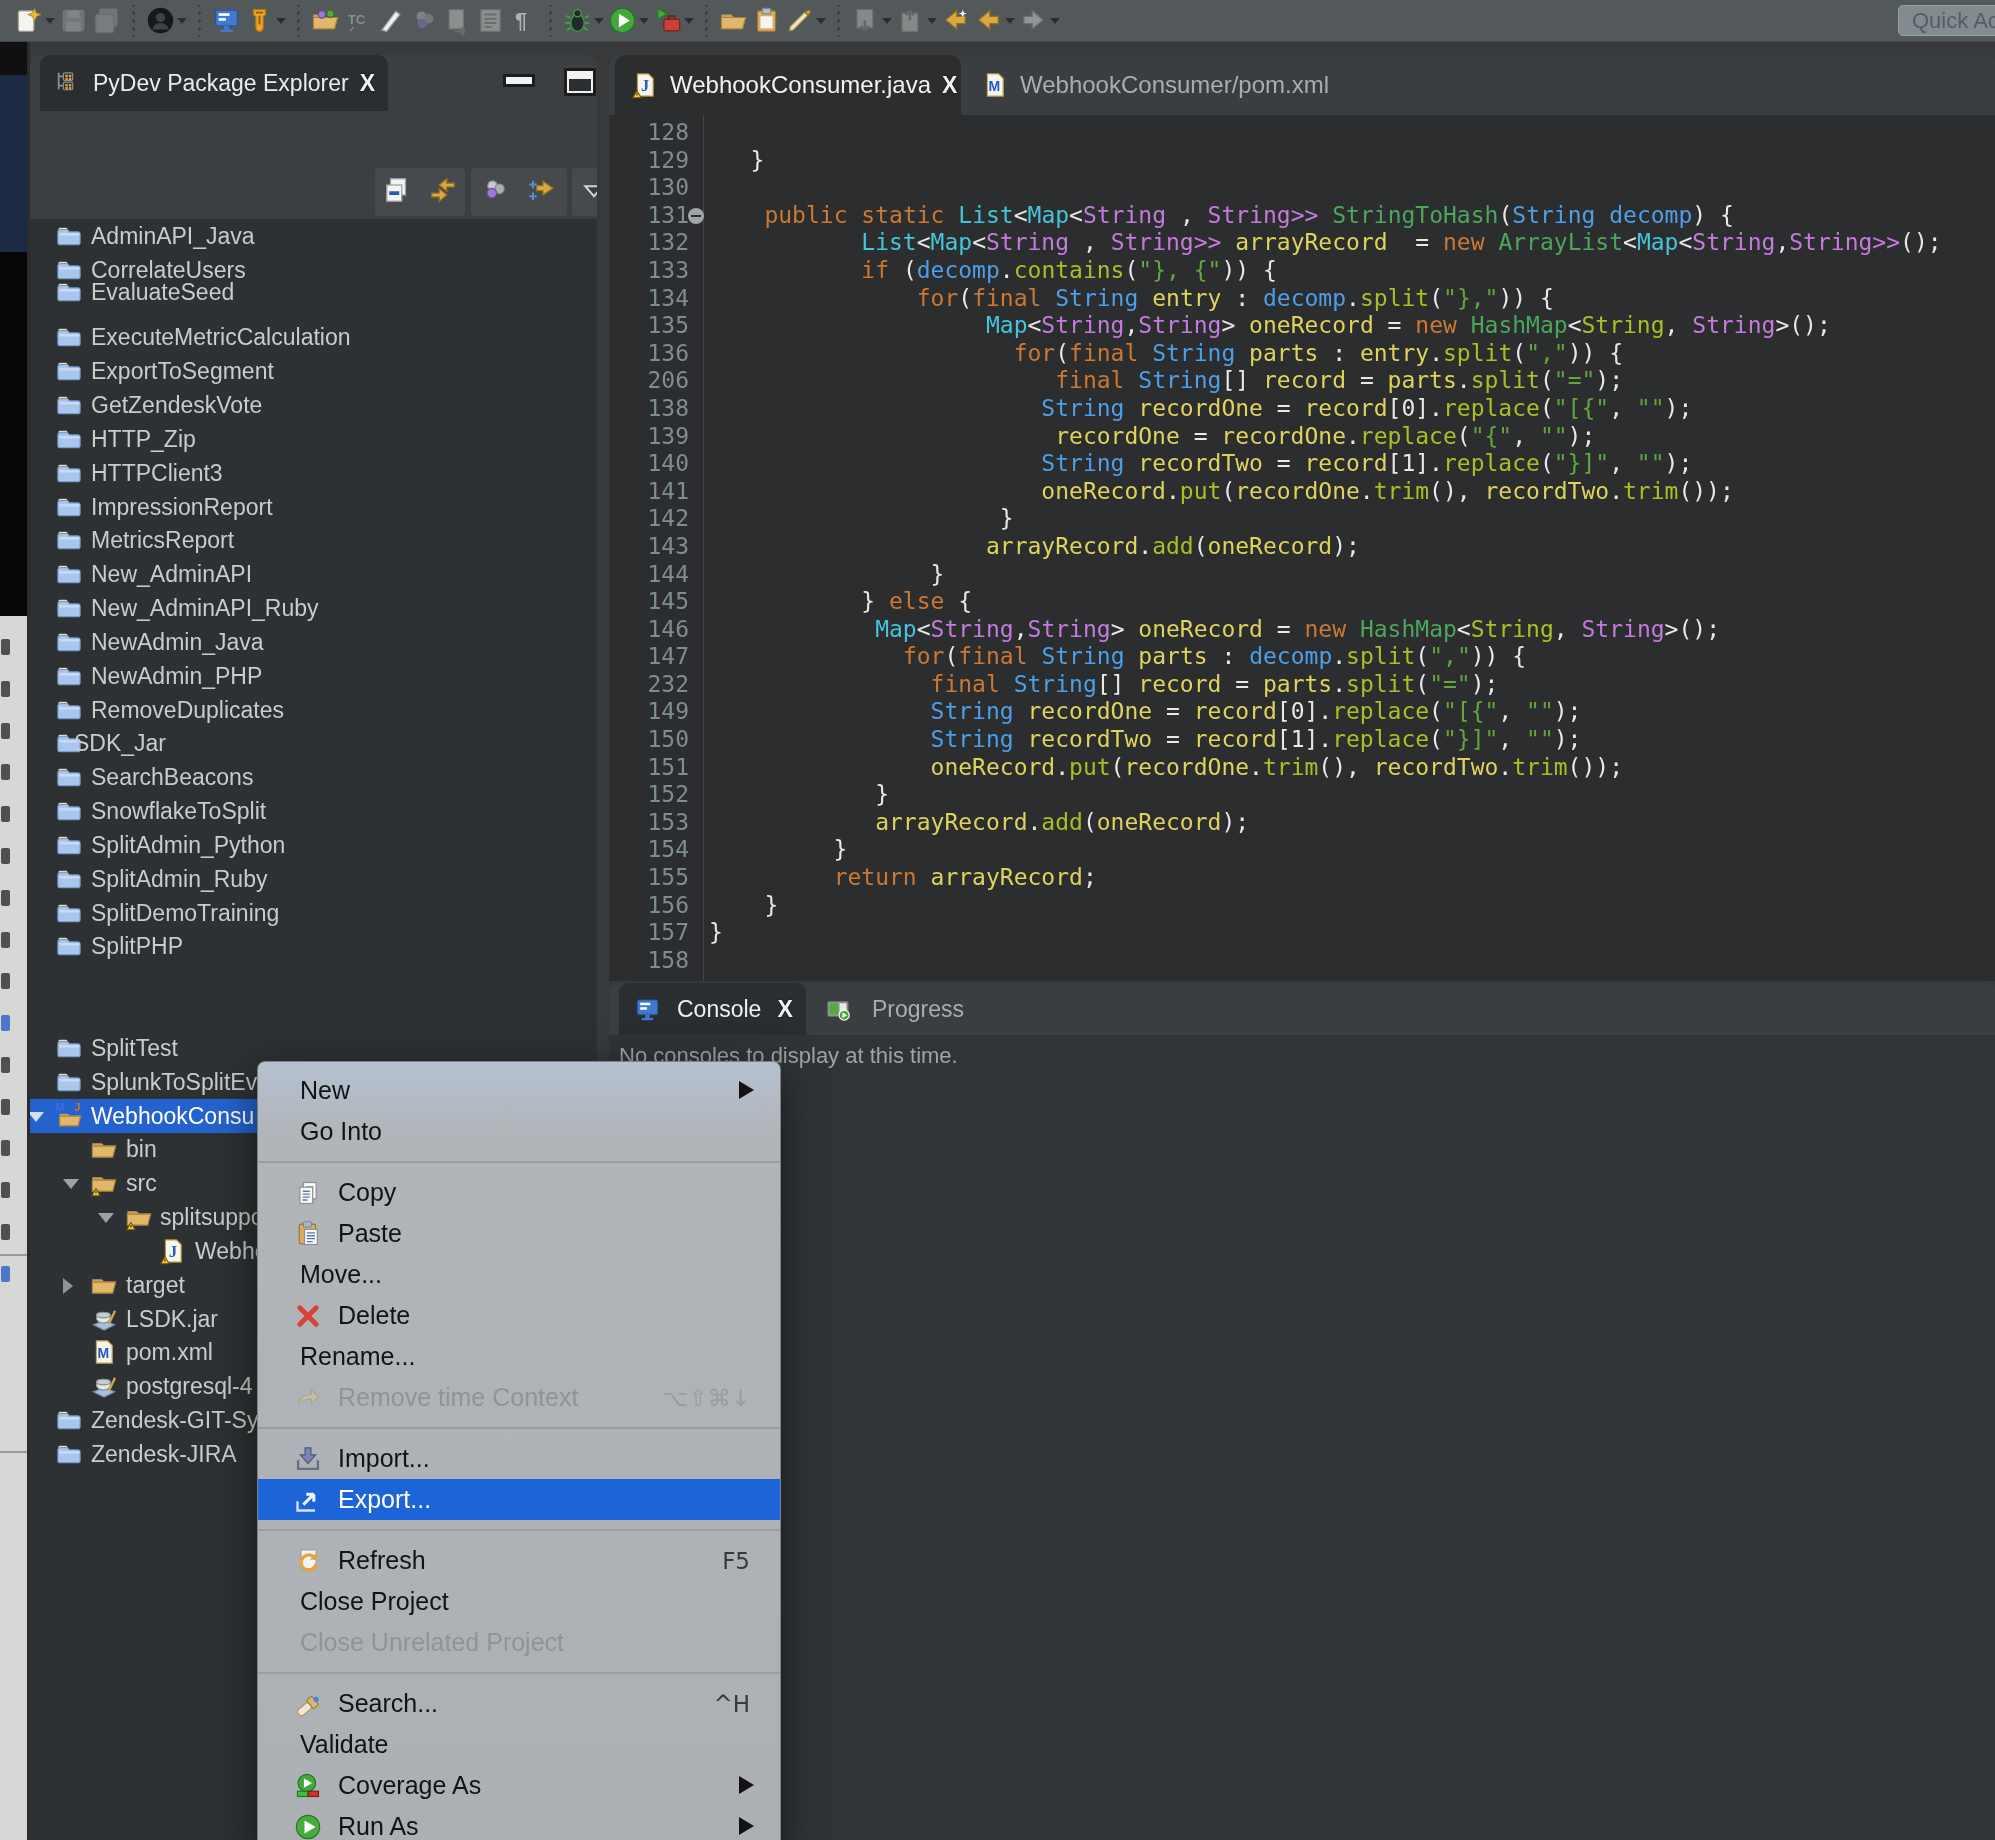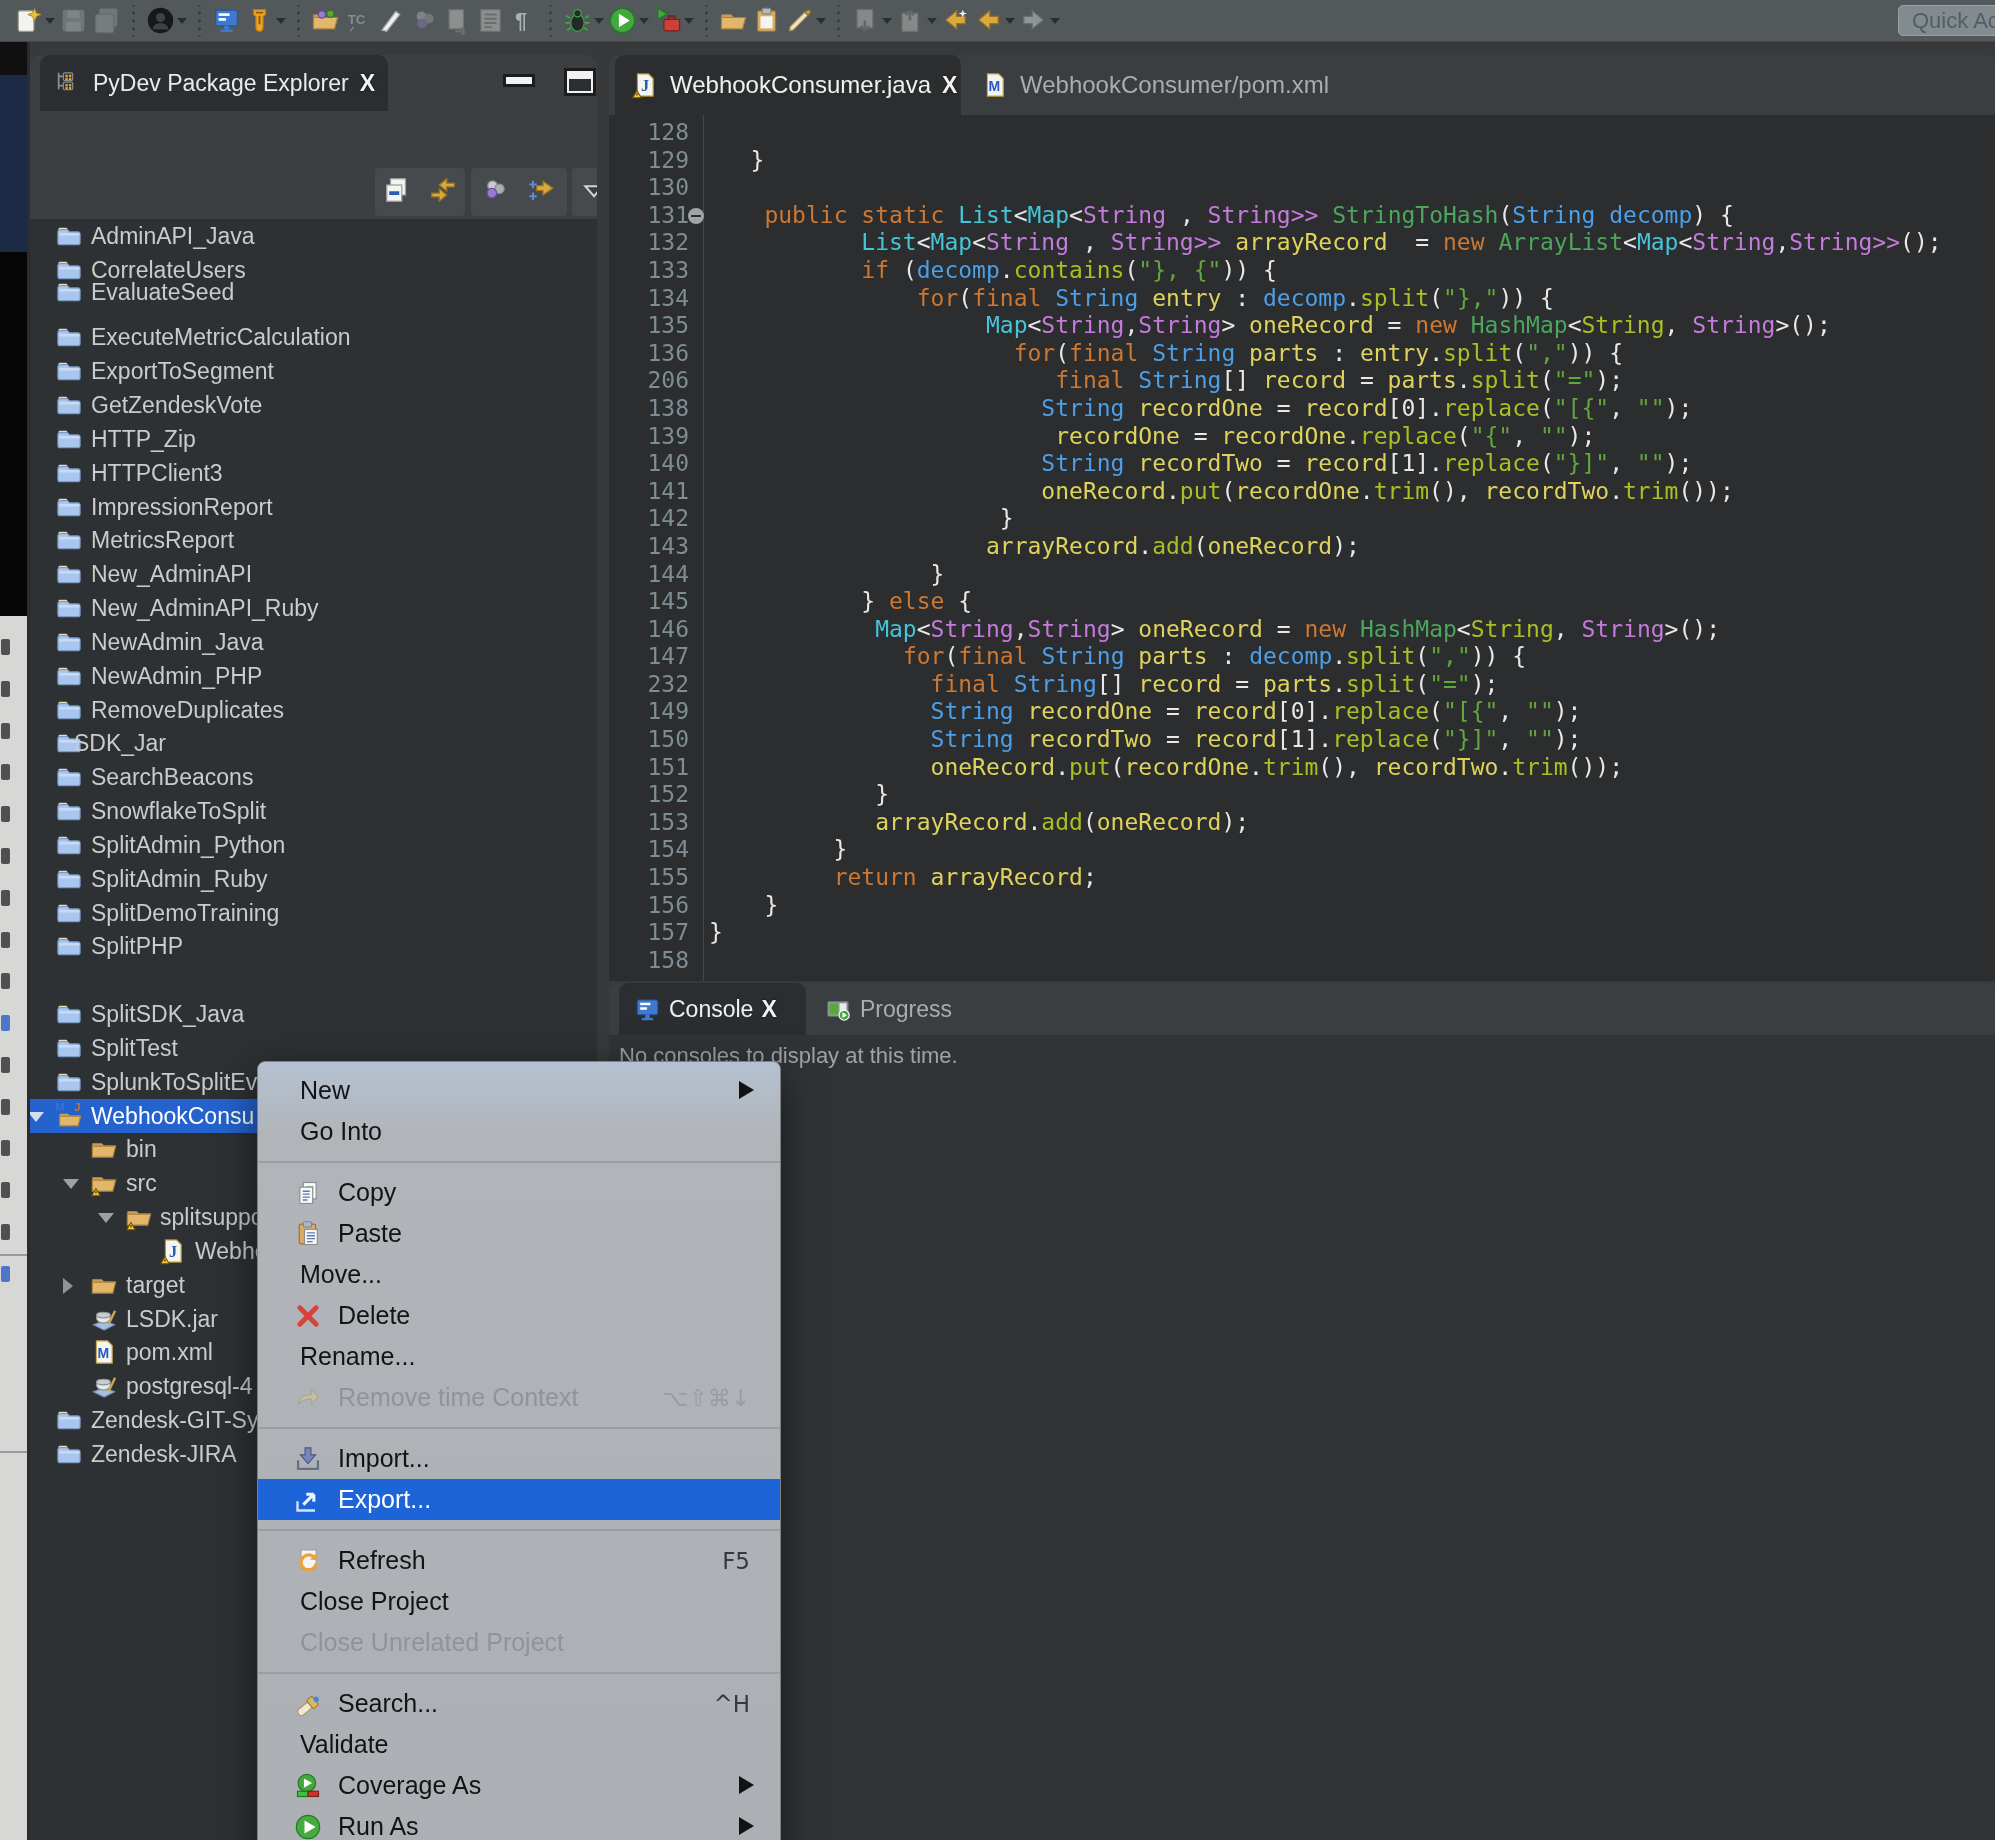--- a/index.html
+++ b/index.html
@@ -65,22 +65,22 @@
   #gutter{position:absolute;left:0;top:4px;width:80px;text-align:right;}
   .gline{height:27.6px;line-height:27.6px;}
   #gutter-divider{position:absolute;left:94px;top:0;bottom:0;width:1px;background:#45484A;}
   #fold-marker{position:absolute;left:79px;width:16px;height:16px;border-radius:50%;background:#9EA4A8;}
   #fold-marker::after{content:"";position:absolute;left:3px;top:7px;width:10px;height:2px;background:#2B2D2F;}
   #codelines{position:absolute;left:100px;top:4px;white-space:pre;}
   .cline{height:27.6px;line-height:27.6px;}
   
   #console{position:absolute;left:609px;top:983px;width:1387px;height:858px;background:#3B3E40;
            border-radius:10px 10px 0 0;overflow:hidden;}
-  .ctab{position:absolute;top:0;height:52px;display:flex;align-items:center;gap:8px;padding:0 15px;
-        box-sizing:border-box;border-radius:9px 9px 0 0;}
+  .ctab{position:absolute;top:0;height:52px;display:flex;align-items:center;gap:16px;padding:0 15px;
+        box-sizing:border-box;border-radius:9px 9px 0 0;justify-content:space-between;}
   .ctab svg{width:27px;height:27px;}
   .ctab .clabel{font-size:23px;color:#A9ADB0;white-space:nowrap;}
   .ctab.active{background:#2B2E30;}
   .ctab.active .clabel{color:#F0F1F1;}
   #console-body{position:absolute;left:0;top:52px;right:0;bottom:0;background:#313437;}
   #console-message{position:absolute;left:10px;top:8px;font-size:22px;color:#9DA3A6;white-space:nowrap;}
   
   #context-menu{position:absolute;left:257px;top:1061px;width:524px;height:798px;box-sizing:border-box;
     background:linear-gradient(180deg,#B5C1D1 0%,#B1B5B9 9%,#ACB0B4 100%);
     border:1px solid #7D8184;border-radius:8px;box-shadow:0 12px 44px rgba(0,0,0,.55);
@@ -522,28 +522,20 @@
             </svg></span>
           <span class="t-label" style="left: 61px;">SplitDemoTraining</span>
         </div>
         <div class="trow" style="top: 710px;">
           <span class="t-icon" style="left: 25px;"><svg viewBox="0 0 24 24" xmlns="http://www.w3.org/2000/svg">
               <rect x="3" y="5" width="7.5" height="3.5" rx="1" fill="#E8D9B0"></rect>
               <path d="M2.5 8.5c0-1.1.9-2 2-2h6l2 2h7c1.1 0 2 .9 2 2v7c0 1.1-.9 2-2 2h-15c-1.1 0-2-.9-2-2z" fill="#A9C6EE" stroke="#7A9CC8"></path>
               <path d="M3.5 10.5h17.5" stroke="#C9DBF4" stroke-width="2.2"></path>
             </svg></span>
           <span class="t-label" style="left: 61px;">SplitPHP</span>
-        </div>
-        <div class="trow" style="top: 778px;">
-          <span class="t-icon" style="left: 25px;"><svg viewBox="0 0 24 24" xmlns="http://www.w3.org/2000/svg">
-              <rect x="3" y="5" width="7.5" height="3.5" rx="1" fill="#E8D9B0"></rect>
-              <path d="M2.5 8.5c0-1.1.9-2 2-2h6l2 2h7c1.1 0 2 .9 2 2v7c0 1.1-.9 2-2 2h-15c-1.1 0-2-.9-2-2z" fill="#A9C6EE" stroke="#7A9CC8"></path>
-              <path d="M3.5 10.5h17.5" stroke="#C9DBF4" stroke-width="2.2"></path>
-            </svg></span>
-          <span class="t-label" style="left: 61px;">SplitSDK_Java</span>
         </div>
         <div class="trow" style="top: 812px;">
           <span class="t-icon" style="left: 25px;"><svg viewBox="0 0 24 24" xmlns="http://www.w3.org/2000/svg">
               <rect x="3" y="5" width="7.5" height="3.5" rx="1" fill="#E8D9B0"></rect>
               <path d="M2.5 8.5c0-1.1.9-2 2-2h6l2 2h7c1.1 0 2 .9 2 2v7c0 1.1-.9 2-2 2h-15c-1.1 0-2-.9-2-2z" fill="#A9C6EE" stroke="#7A9CC8"></path>
               <path d="M3.5 10.5h17.5" stroke="#C9DBF4" stroke-width="2.2"></path>
             </svg></span>
           <span class="t-label" style="left: 61px;">SplitTest</span>
         </div>
         <div class="trow" style="top: 846px;">

